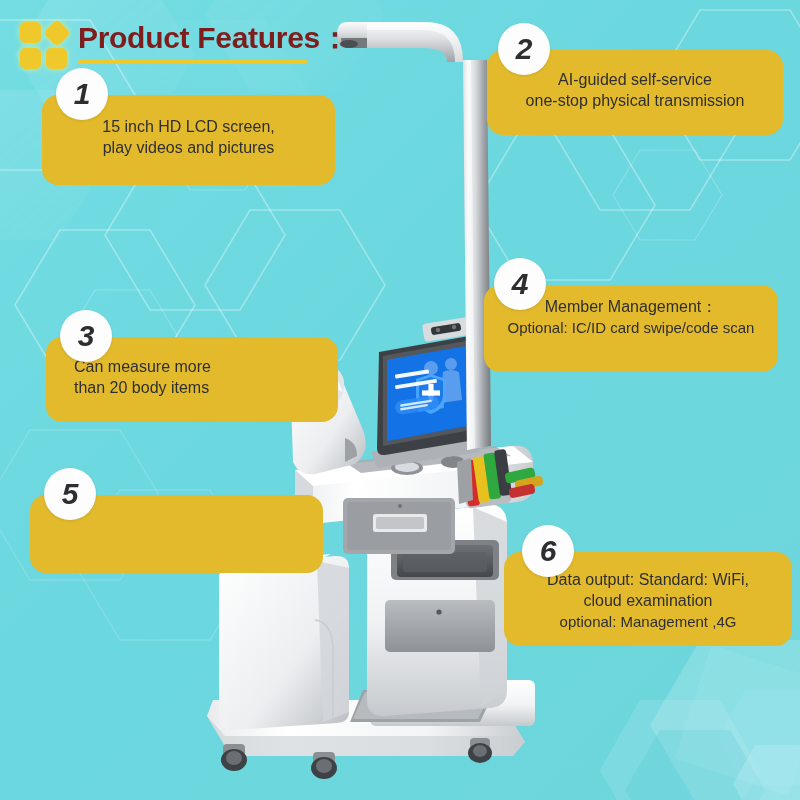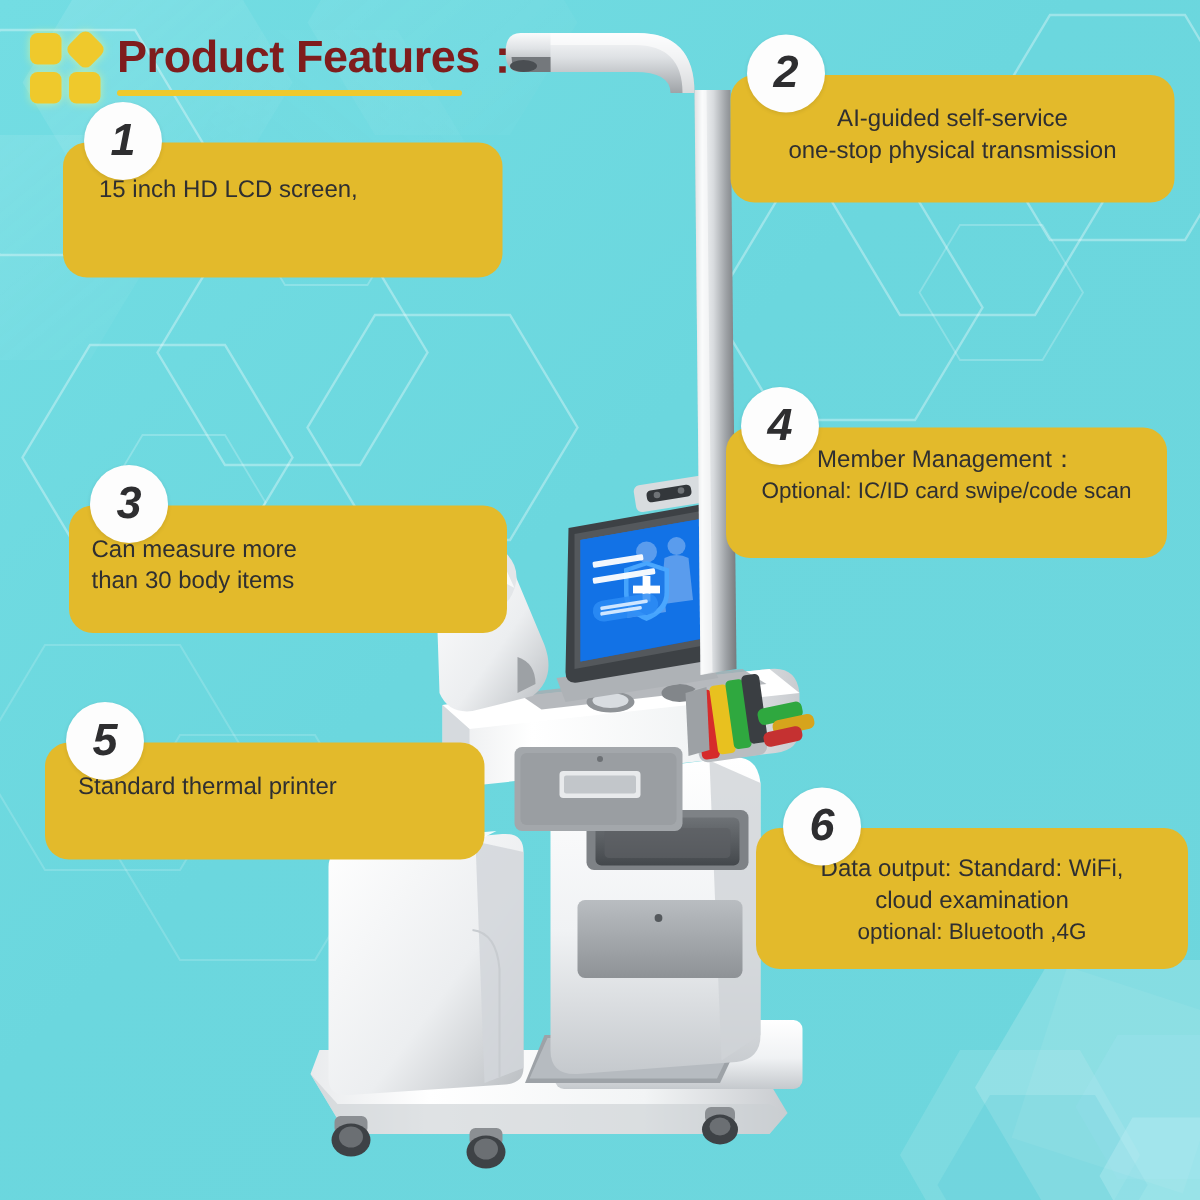--- a/index.html
+++ b/index.html
@@ -62,29 +62,29 @@
   .lines .ln { display:block; }
   .ln.big   { font-size:16px; }
   .ln.small { font-size:15px; }
 
   .al-left   { text-align:left; }
   .al-center { text-align:center; }
 
   
   #c1 { left:42px;  top:95px;  width:293px; height:90px;  }
   #c1 .badge { left:14px; top:-27px; }
-  #c1 .lines { left:0; top:22px; padding:0 24px; }
+  #c1 .lines { left:0; top:22px; padding:0 24px;text-align:center; }
 
   #c2 { left:487px; top:50px;  width:296px; height:85px;  }
   #c2 .badge { left:11px; top:-27px; }
   #c2 .lines { left:-5px; top:20px; width:306px; }
 
   #c3 { left:46px;  top:337px; width:292px; height:85px;  }
   #c3 .badge { left:14px; top:-27px; }
-  #c3 .lines { left:0; top:20px; padding:0 15px; }
+  #c3 .lines { left:0; top:20px; padding:0 28px; }
 
   #c4 { left:484px; top:285px; width:294px; height:87px;  }
   #c4 .badge { left:10px; top:-27px; }
   #c4 .lines { left:-10px; top:12px; width:314px; }
 
   #c5 { left:30px;  top:495px; width:293px; height:78px;  }
   #c5 .badge { left:14px; top:-27px; }
   #c5 .lines { left:0; top:20px; padding:0 22px; }
 
   #c6 { left:504px; top:552px; width:288px; height:94px;  }
@@ -371,59 +371,57 @@
     <path d="M146 38 L172 38 L172 48 L152 48 Q146 46 146 38 Z" fill="#74787c"></path>
     <ellipse cx="154" cy="44" rx="9" ry="4" fill="#4a4e52"></ellipse>
   </g>
 </svg>
 
 <div class="callout" id="c1">
   <div class="box"></div>
   <div class="badge">1</div>
   <div class="lines al-left">
     <span class="ln big">15 inch HD LCD screen,</span>
+    <span class="ln big">play videos and pictures</span>
   </div>
 </div>
 
 <div class="callout" id="c2">
   <div class="box"></div>
   <div class="badge">2</div>
   <div class="lines al-center">
     <span class="ln big">AI-guided self-service</span>
     <span class="ln big">one-stop physical transmission</span>
   </div>
 </div>
 
 <div class="callout" id="c3">
   <div class="box"></div>
   <div class="badge">3</div>
   <div class="lines al-left">
     <span class="ln big">Can measure more</span>
-    <span class="ln big">than 30 body items</span>
+    <span class="ln big">than 20 body items</span>
   </div>
 </div>
 
 <div class="callout" id="c4">
   <div class="box"></div>
   <div class="badge">4</div>
   <div class="lines al-center">
     <span class="ln big">Member Management：</span>
     <span class="ln small">Optional: IC/ID card swipe/code scan</span>
   </div>
 </div>
 
 <div class="callout" id="c5">
   <div class="box"></div>
   <div class="badge">5</div>
-  <div class="lines al-left">
-    <span class="ln big">Standard thermal printer</span>
-  </div>
 </div>
 
 <div class="callout" id="c6">
   <div class="box"></div>
   <div class="badge">6</div>
   <div class="lines al-center">
     <span class="ln big">Data output: Standard: WiFi,</span>
     <span class="ln big">cloud examination</span>
-    <span class="ln small">optional: Bluetooth ,4G</span>
+    <span class="ln small">optional: Management ,4G</span>
   </div>
 </div>
 
 </body></html>

